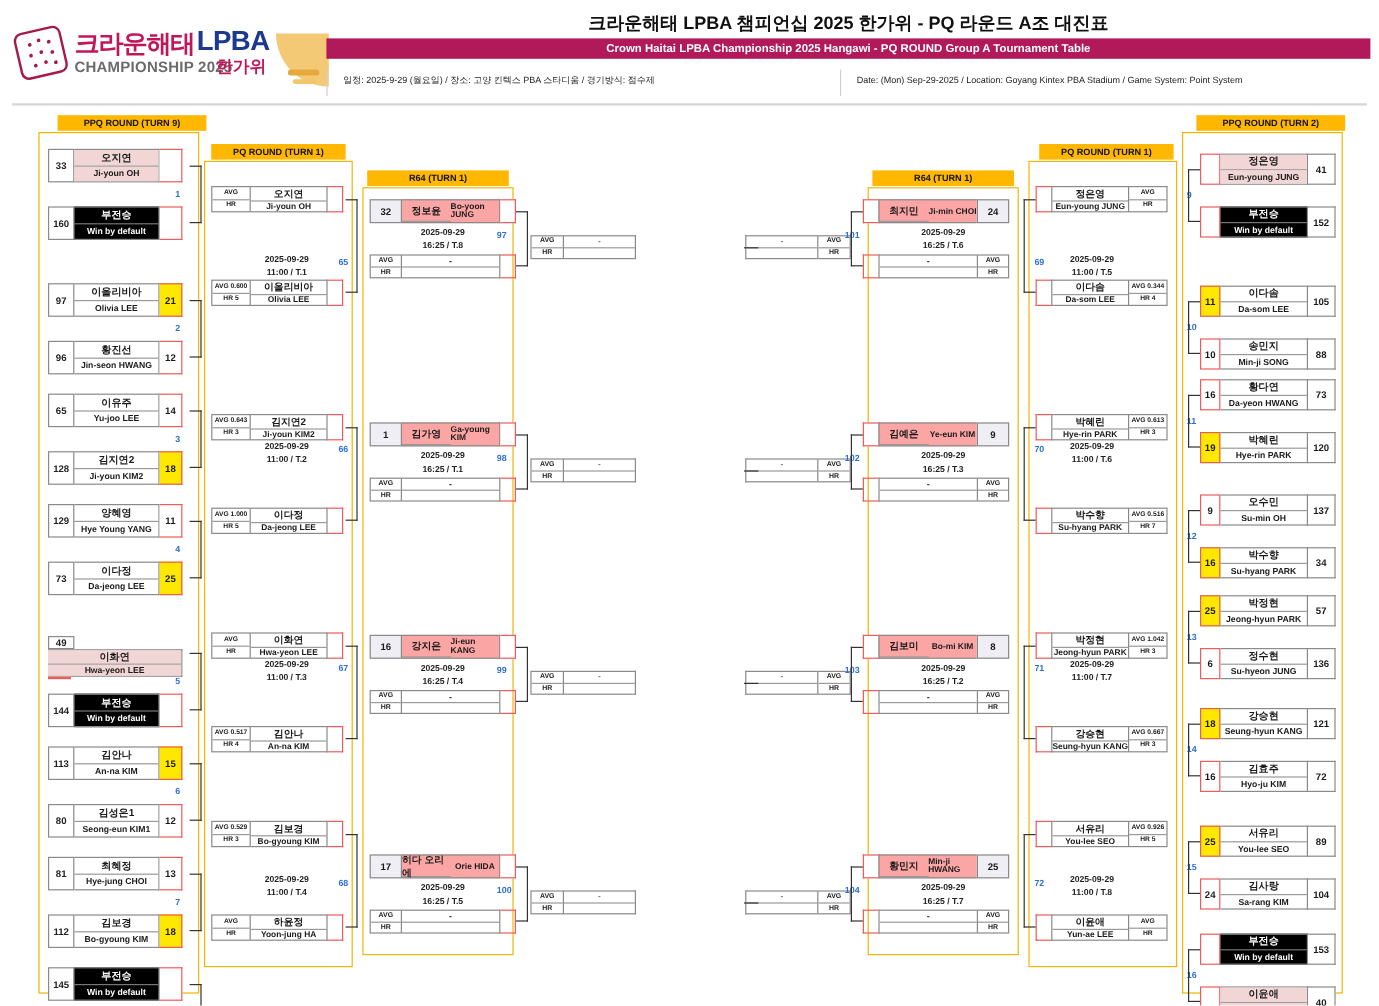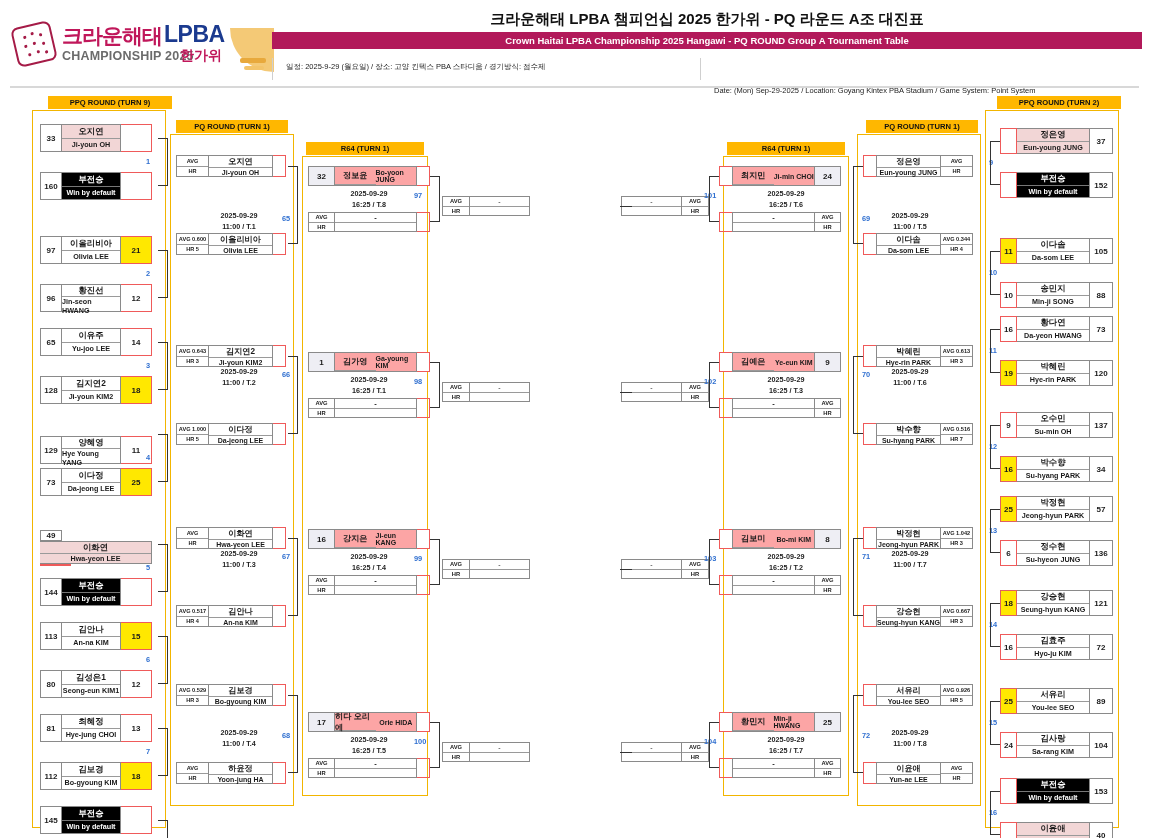--- a/index.html
+++ b/index.html
@@ -29,41 +29,41 @@
   .logo-fan2 { position:absolute; left:228px; top:44px; width:26px; height:5px; background:#e8a93c; border-radius:2px; }
   .logo-fan3 { position:absolute; left:232px; top:52px; width:20px; height:4px; background:#f3c46a; border-radius:2px; }
 
   #title-kr { position:absolute; left:272px; top:10px; width:870px; text-align:center;
      font-size:15px; font-weight:bold; color:#111; }
   #title-bar { position:absolute; left:272px; top:32px; width:870px; height:17px;
      background:#b2195a; color:#fff; font-size:9.5px; font-weight:bold;
      display:flex; align-items:center; justify-content:center; }
   #meta-wrap { position:absolute; left:272px; top:58px; width:870px; height:22px; }
   #meta-kr { position:absolute; left:14px; top:4px; font-size:7.5px; color:#222; }
-  #meta-en { position:absolute; left:442px; top:4px; font-size:7.5px; color:#222;margin-top:24px; }
+  #meta-en { position:absolute; left:442px; top:4px; font-size:7.5px; color:#222; }
   .meta-divider { position:absolute; top:0px; width:1px; height:22px; background:#cfcfcf; }
   #hdr-rule { position:absolute; left:10px; top:86px; width:1129px; height:2px; background:#d8d8d8; }
 
   
   .sec-hdr { position:absolute; height:13px; background:#ffb700; color:#111;
      font-size:7.6px; font-weight:bold; display:flex; align-items:center; justify-content:center; }
 
   
   .col-frame { position:absolute; border:1.4px solid #f2b500; }
 
   
   .ppq { position:absolute; width:112px; height:28px; display:flex; }
   .ppq .seedno { width:22px; border:1px solid #8a8a8a; background:#fff;
      display:flex; align-items:center; justify-content:center; font-size:8px; font-weight:bold; color:#222; }
   .ppq .nmbox { flex:1; border:1px solid #8a8a8a; border-left:none; display:flex; flex-direction:column; }
   .ppq .kr { flex:1; display:flex; align-items:center; justify-content:center;
      font-size:8.4px; font-weight:bold; border-bottom:1px solid #9a9a9a; }
   .ppq .en { flex:1; display:flex; align-items:center; justify-content:center;
      font-size:7.2px; font-weight:bold; }
-  .ppq .scorebox { width:31px; border:1px solid #ef5a5a; border-left:none; background:#fff;
+  .ppq .scorebox { width:19px; border:1px solid #ef5a5a; border-left:none; background:#fff;
      display:flex; align-items:center; justify-content:center; font-size:8px; font-weight:bold; }
   .ppq.pink .kr, .ppq.pink .en { background:#f2d6d6; }
   .ppq.bye .nmbox { background:#000; }
   .ppq.bye .kr, .ppq.bye .en { color:#fff; border-color:#777; }
   .ppq .scorebox.yel { background:#ffe800; }
 
   
   .pq { position:absolute; width:110px; height:22px; display:flex; }
   .pq .stats { width:33px; border:1px solid #8a8a8a; display:flex; flex-direction:column; }
   .pq .stats div { flex:1; display:flex; align-items:center; justify-content:center;
@@ -241,21 +241,21 @@
       <div class="scorebox">14</div>
     </div>
     <div class="ppq" style="left: 40px; top: 376px;">
       <div class="seedno">128</div>
       <div class="nmbox">
         <div class="kr">김지연2</div>
         <div class="en">Ji-youn KIM2</div>
       </div>
       <div class="scorebox yel">18</div>
     </div>
-    <div class="ppq" style="left: 40px; top: 436px;">
+    <div class="ppq" style="left: 40px; top: 420px;">
       <div class="seedno">129</div>
       <div class="nmbox">
         <div class="kr">양혜영</div>
         <div class="en">Hye Young YANG</div>
       </div>
       <div class="scorebox">11</div>
     </div>
     <div class="ppq" style="left: 40px; top: 468px;">
       <div class="seedno">73</div>
       <div class="nmbox">
@@ -862,21 +862,21 @@
     <div class="connector rt" style="left: 853px; top: 695px; width: 10px; height: 78px;"></div>
   </div>
 
 <div id="ppq-right-host">
     <div class="p2 pink" style="left: 1000px; top: 128px;">
       <div class="sc"></div>
       <div class="nmbox">
         <div class="kr">정은영</div>
         <div class="en">Eun-young JUNG</div>
       </div>
-      <div class="seedno">37</div>
+      <div class="seedno">41</div>
     </div>
     <div class="p2 bye" style="left: 1000px; top: 172px;">
       <div class="sc"></div>
       <div class="nmbox">
         <div class="kr">부전승</div>
         <div class="en">Win by default</div>
       </div>
       <div class="seedno">152</div>
     </div>
     <div class="p2" style="left: 1000px; top: 238px;">

